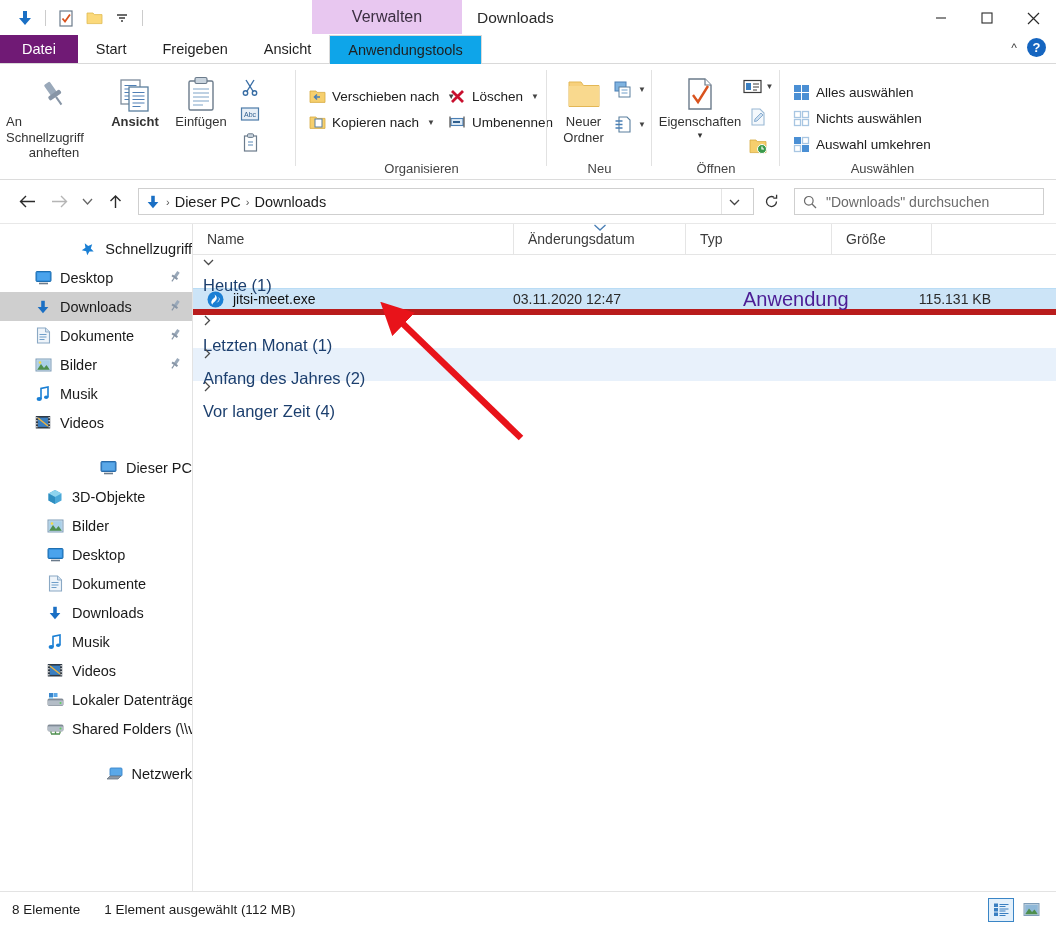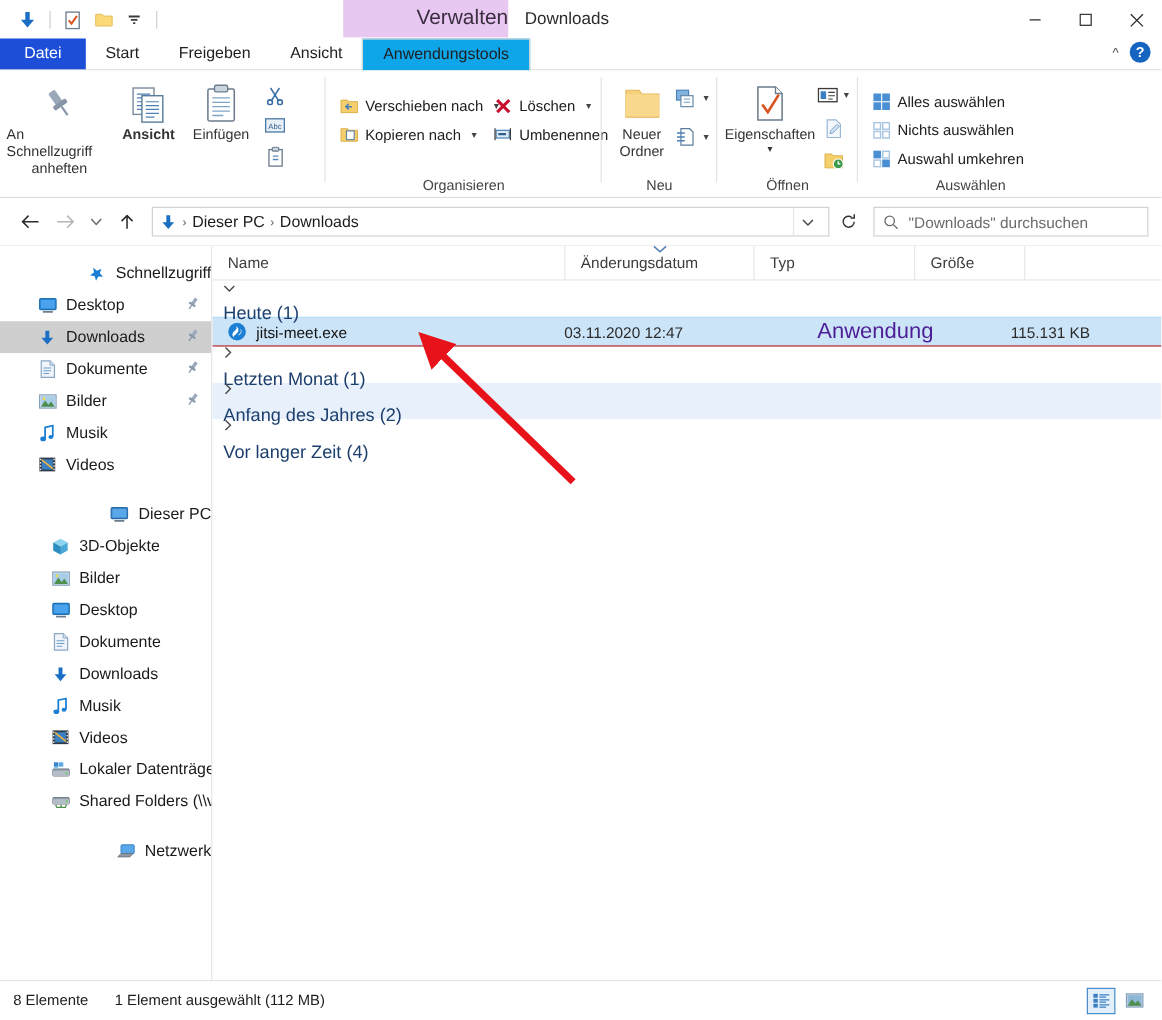--- a/index.html
+++ b/index.html
@@ -28,22 +28,22 @@
     height: 100%;
   }
   .qat-icon { width: 22px; height: 22px; display: flex; align-items: center; justify-content: center; }
   .qat-sep { width: 1px; height: 16px; background: #cccccc; margin: 0 3px; }
 
   .verwalten-tab {
     position: absolute;
     left: 312px; top: 0;
     width: 150px; height: 34px;
     background: #e8c7f0;
-    display: flex; align-items: center; justify-content: flex-end;
-    font-size: 19px; color: #3b2e41;
+    display: flex; align-items: center; justify-content: center;
+    font-size: 16px; color: #3b2e41;
   }
   .win-title {
     position: absolute;
     left: 477px; top: 0; height: 36px;
     display: flex; align-items: center;
     font-size: 15.5px; color: #2b2b2b;
   }
   .win-ctrls {
     position: absolute; right: 0; top: 0;
     height: 36px; display: flex;
@@ -65,21 +65,21 @@
   }
   .tab {
     height: 28px;
     padding: 0 18px;
     display: flex; align-items: center;
     font-size: 14.5px;
     color: #1f1f1f;
     background: transparent;
   }
   .tab.file {
-    background: #1d4ed8;
+    background: #701a75;
     color: #ffffff;
     padding: 0 22px;
     font-size: 14.5px;
   }
   .tab.sub {
     color: #1f1f1f;
     border-left: 1px solid #d9d9d9;
     border-right: 1px solid #d9d9d9;
     border-top: 1px solid #d9d9d9;
     background: #0ea5e9;
@@ -249,21 +249,21 @@
     font-size: 16.5px; color: #1c3f6e; flex-direction: column;
   }
   .grp-header.alt { background: #e8f1fb; }
   .grp-chev { font-size: 12px; color: #4a4a4a; width: 12px; }
   .grp-line { flex: 1; height: 1px; background: #d5d5d5; margin-left: 10px; margin-right: 4px; }
   .file-row {
     height: 27px;
     display: flex; align-items: center;
     background: #cce4f7;
     border-top: 1px solid #b9dcf5;
-    border-bottom: 1px solid #b91c1c;
+    border-bottom: 6px solid #b91c1c;
   }
   .fr-name { display:flex; align-items:center; gap: 9px; padding-left: 14px; width: 320px; font-size: 14px; color: #111; }
   .fr-date { width: 192px; font-size: 14px; color: #2b2b2b; }
   .fr-type { width: 130px; font-size: 20px; color: #4c1d95; margin-left: 38px; }
   .fr-size { width: 118px; font-size: 14px; color: #2b2b2b; text-align: right; }
 
   
   .statusbar {
     position: absolute; bottom: 0; left: 0; right: 0;
     height: 36px;

